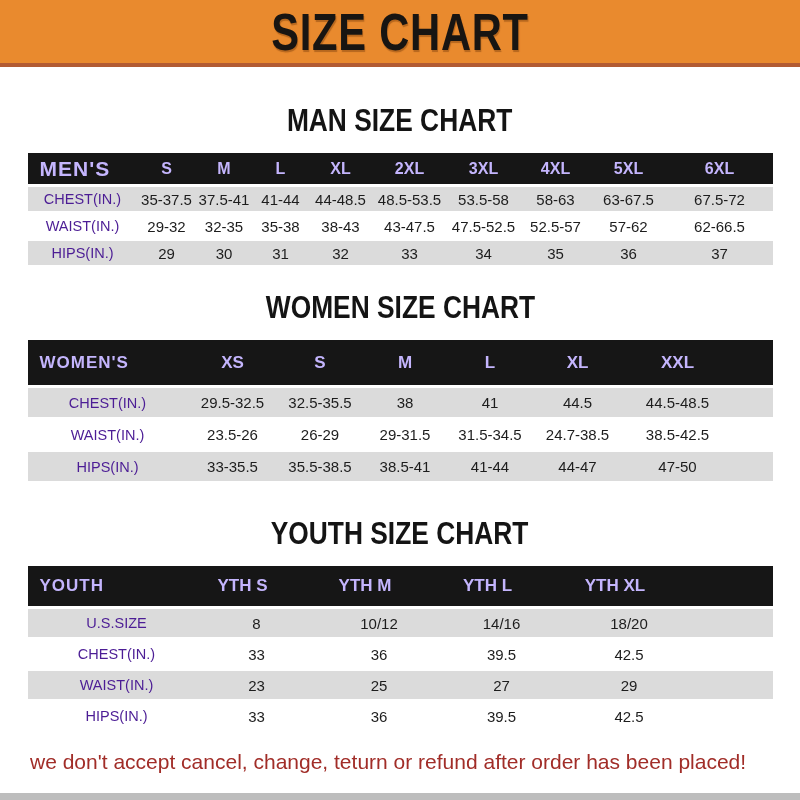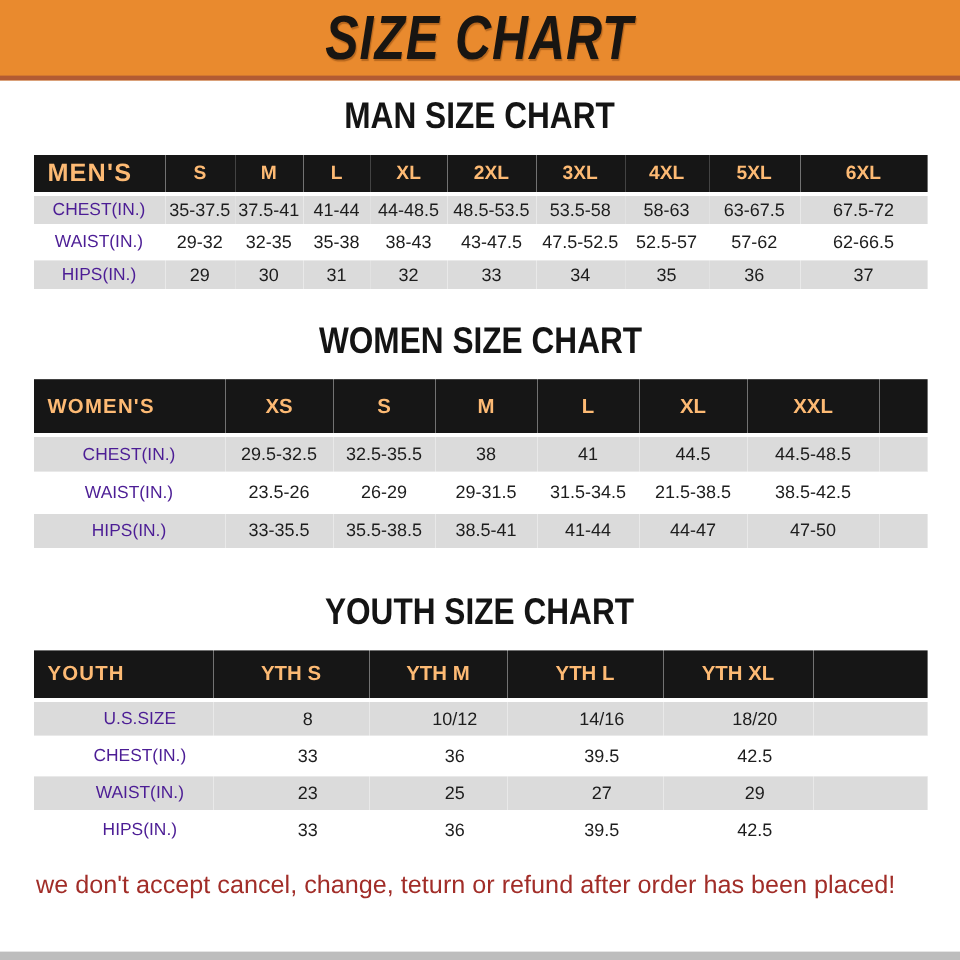--- a/index.html
+++ b/index.html
@@ -14,21 +14,20 @@
   }
 
   
   .banner {
     height: 63px;
     background: #E98A2E;
     border-bottom: 4px solid #B25B33;
     display: flex;
     align-items: center;
     justify-content: center;
-    font-style: italic;
   }
   .banner-title {
     display: inline-block;
     font-size: 52px;
     font-weight: bold;
     color: #181512;
     letter-spacing: 1px;
     transform: scaleX(0.80);
     transform-origin: center;
     text-shadow: 1px 2px 1px rgba(120,60,10,0.45);
@@ -42,41 +41,41 @@
   }
   .section-title span {
     display: inline-block;
     font-size: 31px;
     font-weight: bold;
     color: #141414;
     transform: scaleX(0.85);
     transform-origin: center;
     white-space: nowrap;
   }
-  .st-man   { padding-top: 12px; }
+  .st-man   { padding-top: 36px; }
   .st-women { padding-top: 22px; }
   .st-youth { padding-top: 32px; }
 
   
   table.size-table {
     width: 745px;
     margin: 14px auto 0 auto;
     border-collapse: collapse;
     table-layout: fixed;
   }
   table.size-table th, table.size-table td {
     text-align: center;
     vertical-align: middle;
     overflow: hidden;
     white-space: nowrap;
     padding: 0;
   }
   tr.head th {
     background: #161616;
-    color: #fdba74;
+    color: #c4b5fd;
     font-weight: bold;
     font-size: 16px;
     border-bottom: 3px solid #ffffff;
   }
   tr.head th.corner {
     text-align: left;
     padding-left: 12px;
     font-size: 21px;
     letter-spacing: 1px;
   }
@@ -225,21 +224,21 @@
       <td>44.5</td>
       <td>44.5-48.5</td>
       <td></td>
     </tr>
     <tr class="r even">
       <td class="lbl">WAIST(IN.)</td>
       <td>23.5-26</td>
       <td>26-29</td>
       <td>29-31.5</td>
       <td>31.5-34.5</td>
-      <td>21.5-38.5</td>
+      <td>24.7-38.5</td>
       <td>38.5-42.5</td>
       <td></td>
     </tr>
     <tr class="r odd">
       <td class="lbl">HIPS(IN.)</td>
       <td>33-35.5</td>
       <td>35.5-38.5</td>
       <td>38.5-41</td>
       <td>41-44</td>
       <td>44-47</td>

